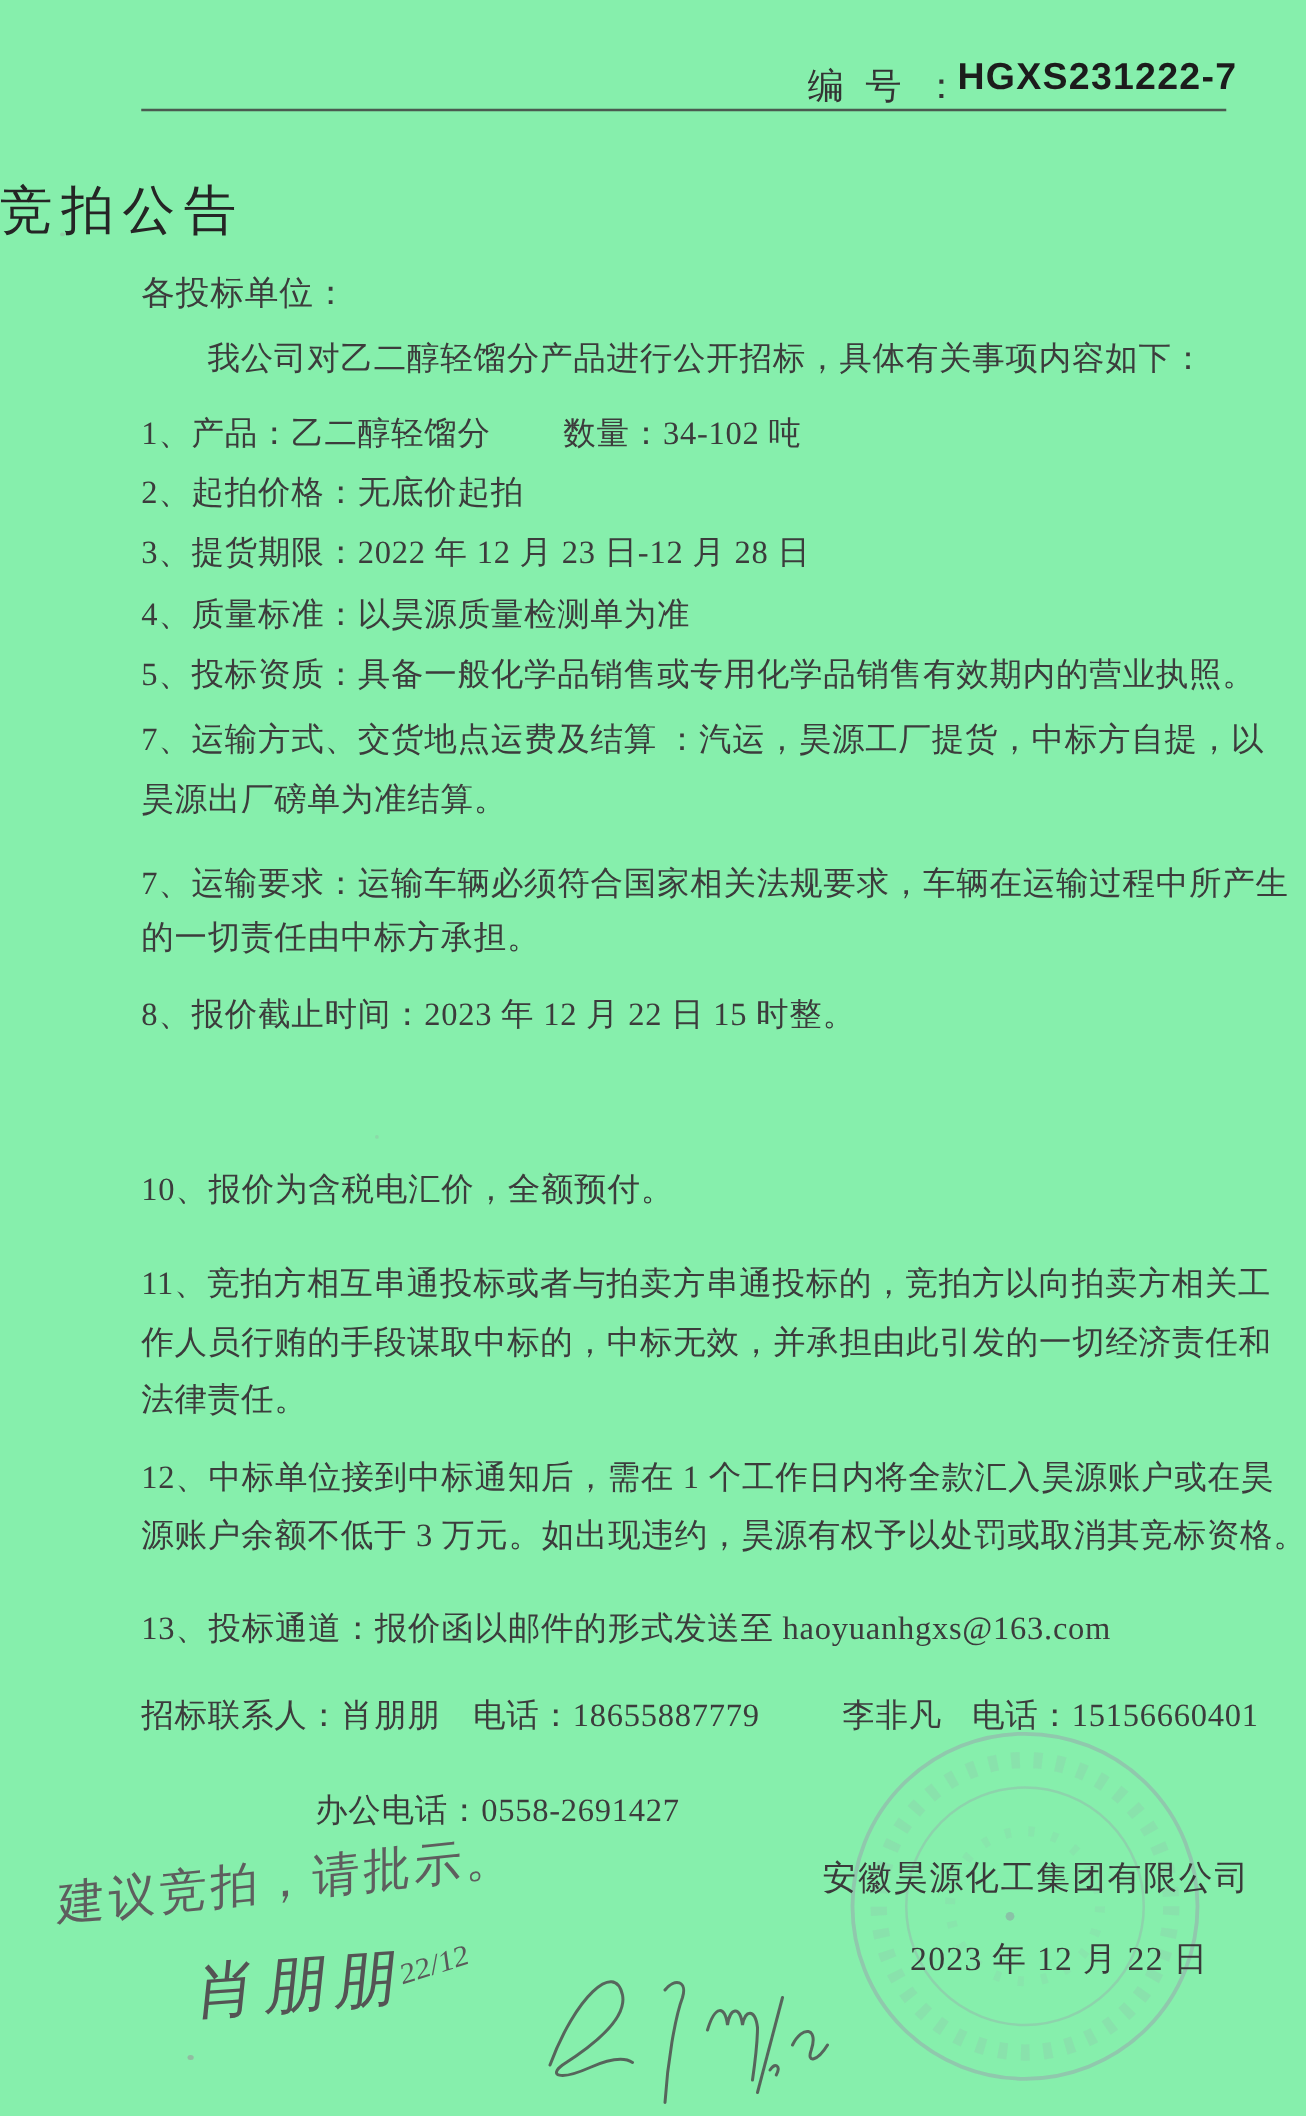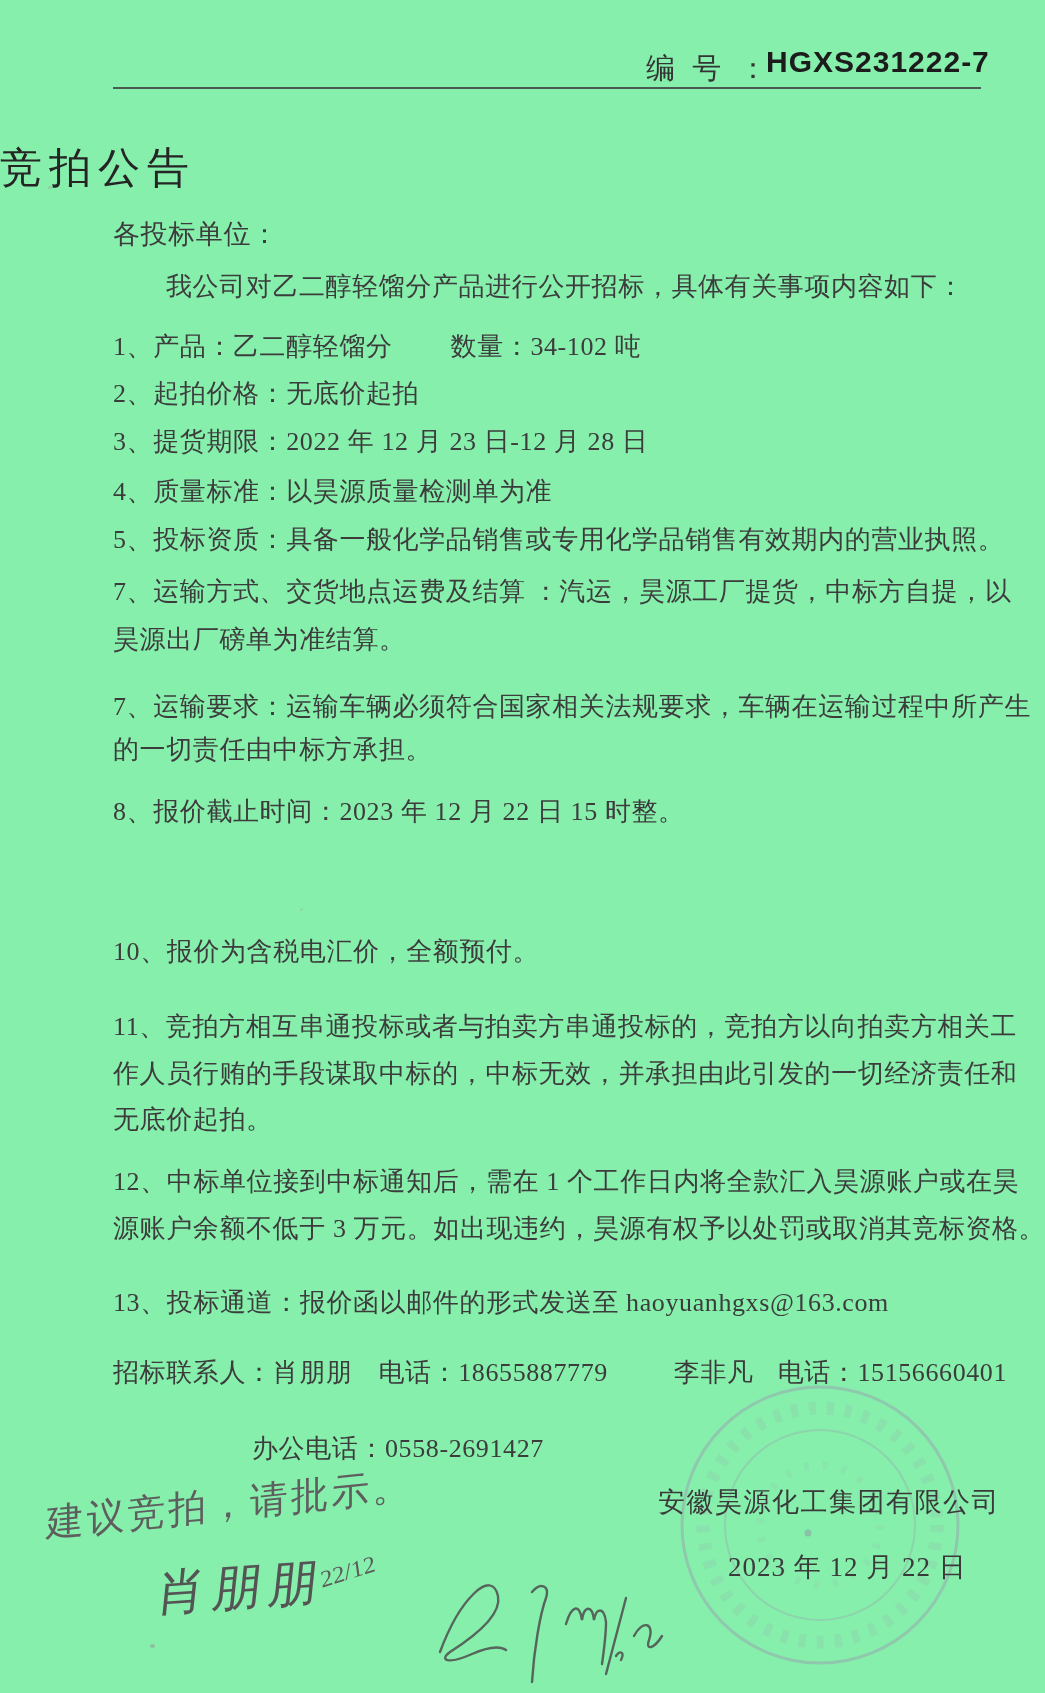--- a/index.html
+++ b/index.html
@@ -98,21 +98,21 @@
   <div class="line" style="top:475px">4、质量标准：以昊源质量检测单为准</div>
   <div class="line" style="top:523px">5、投标资质：具备一般化学品销售或专用化学品销售有效期内的营业执照。</div>
   <div class="line" style="top:575px">7、运输方式、交货地点运费及结算 ：汽运，昊源工厂提货，中标方自提，以</div>
   <div class="line" style="top:623px">昊源出厂磅单为准结算。</div>
   <div class="line" style="top:690px">7、运输要求：运输车辆必须符合国家相关法规要求，车辆在运输过程中所产生</div>
   <div class="line" style="top:733px">的一切责任由中标方承担。</div>
   <div class="line" style="top:795px">8、报价截止时间：2023 年 12 月 22 日 15 时整。</div>
   <div class="line" style="top:935px">10、报价为含税电汇价，全额预付。</div>
   <div class="line" style="top:1010px">11、竞拍方相互串通投标或者与拍卖方串通投标的，竞拍方以向拍卖方相关工</div>
   <div class="line" style="top:1057px">作人员行贿的手段谋取中标的，中标无效，并承担由此引发的一切经济责任和</div>
-  <div class="line" style="top:1103px">无底价起拍。</div>
+  <div class="line" style="top:1103px">法律责任。</div>
   <div class="line" style="top:1165px">12、中标单位接到中标通知后，需在 1 个工作日内将全款汇入昊源账户或在昊</div>
   <div class="line" style="top:1212px">源账户余额不低于 3 万元。如出现违约，昊源有权予以处罚或取消其竞标资格。</div>
   <div class="line" style="top:1286px">13、投标通道：报价函以邮件的形式发送至 haoyuanhgxs@163.com</div>
 
   <div class="line" style="top:1356px">
     <span>招标联系人：</span><span>肖朋朋</span><span class="contact-gap1">电话：</span><span>18655887779</span><span class="contact-gap2">李非凡</span><span class="contact-gap3">电话：</span><span>15156660401</span>
   </div>
 
   <div class="line office-line" style="top:1432px">
     <span>办公电话：</span><span>0558-2691427</span>

